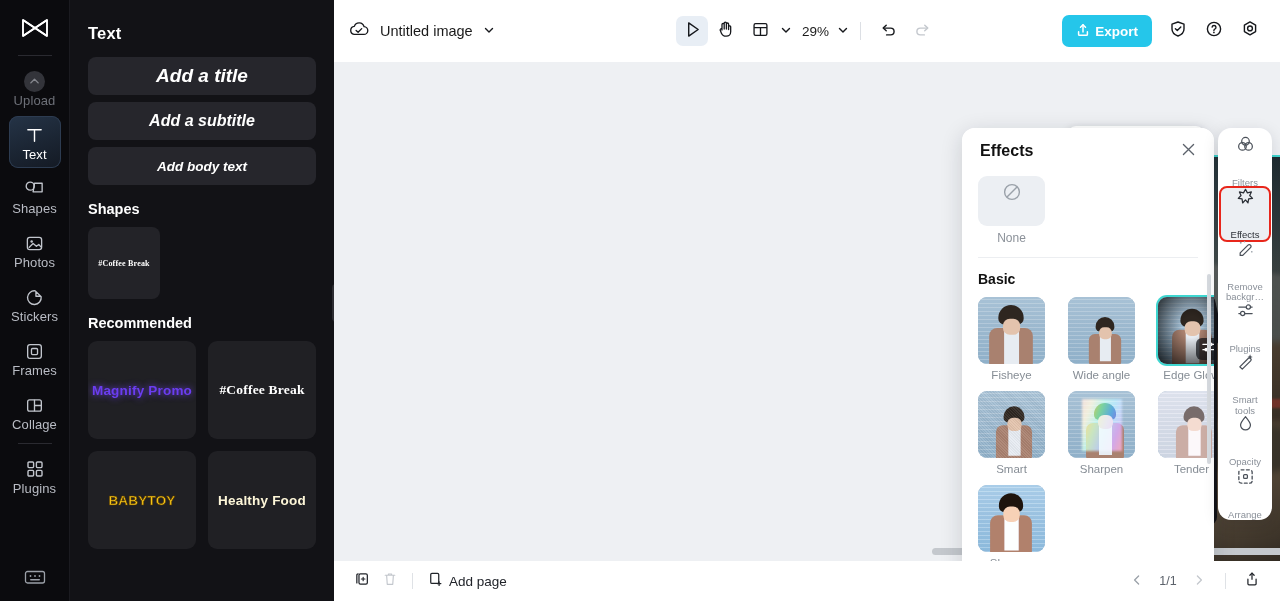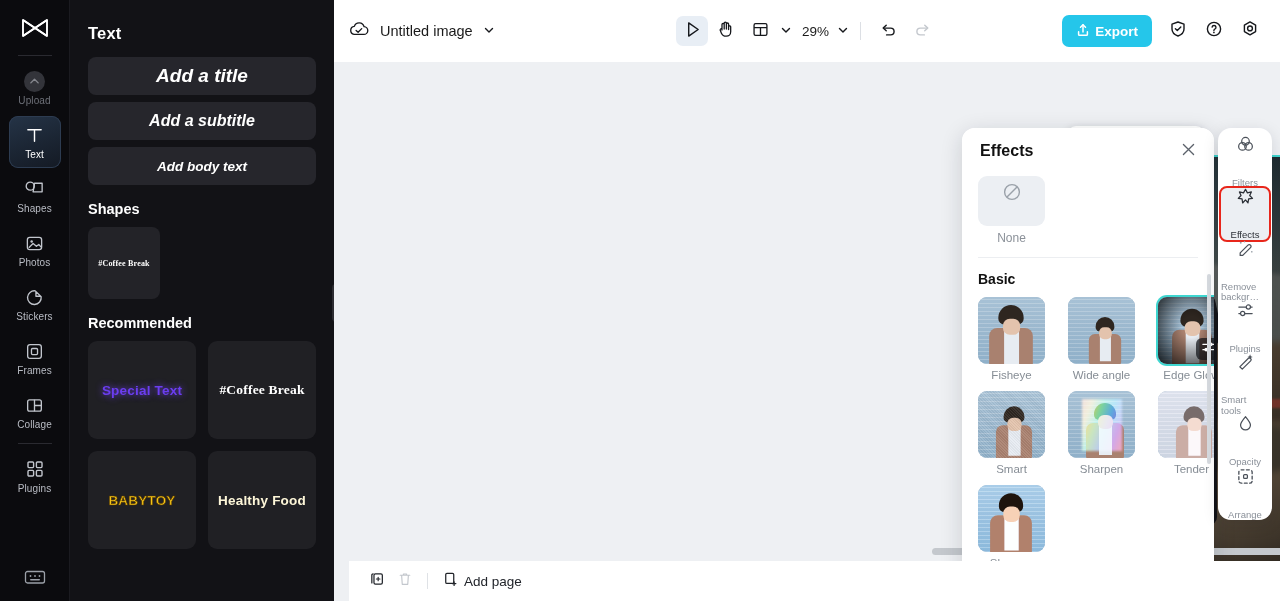--- a/index.html
+++ b/index.html
@@ -24,21 +24,21 @@
   .rail-logo { width: 42px; height: 40px; display:flex; align-items:center; justify-content:center; margin-bottom: 4px; }
   .rail-sep { width: 34px; height: 1px; background: #2a2a30; margin: 3px 0 6px; }
   .rail-item {
     width: 52px; height: 52px;
     display: flex; flex-direction: column; align-items: center; justify-content: center;
     border-radius: 9px; margin-bottom: 2px;
     cursor: pointer;
   }
   .rail-item .ri-ico { height: 22px; display:flex; align-items:center; justify-content:center; }
   .rail-item .ri-lab {
-    font-size: 10px; color: #b9bcc4; margin-top: 3px; line-height: 11px; letter-spacing: .1px;
+    font-size: 13px; color: #b9bcc4; margin-top: 3px; line-height: 11px; letter-spacing: .1px;
   }
   .rail-item.dim .ri-lab { color: #6d7078; }
   .rail-item.dim svg { opacity: .55; }
   .rail-item.active {
     background: linear-gradient(160deg,#253447 0%,#1b2533 55%,#141a24 100%);
     box-shadow: inset 0 0 0 1px #2d3c51;
   }
   .rail-item.active .ri-lab { color: #ffffff; }
   .rail-upload-circle {
     width:21px;height:21px;border-radius:50%;background:#33343a;
@@ -224,29 +224,29 @@
   
   .tool-rail {
     position:absolute; right: 8px; top: 66px; width: 54px; height: 392px;
     background:#fff; border-radius: 13px; box-shadow: 0 4px 16px rgba(20,25,35,.13);
     z-index: 16; display:flex; flex-direction:column; align-items:center; padding-top: 8px;
   }
   .tool-item {
     width: 48px; min-height: 48px; display:flex; flex-direction:column; align-items:center;
     justify-content:center; border-radius: 9px; cursor:pointer; padding: 4px 0; margin-bottom: 1px;
   }
-  .tool-item .tl-lab { font-size: 9.5px; color:#8a9099; margin-top: 20px; line-height: 10.5px; }
+  .tool-item .tl-lab { font-size: 9.5px; color:#8a9099; margin-top: 20px; line-height: 10.5px; text-align:center; }
   .tool-item.active { background:#eceff3; }
   .tool-item.active .tl-lab { color:#2b2f36; }
   .tool-item.highlight { outline: 2.5px solid #e8261b; border-radius: 6px; }
 
   
   .bottombar {
     height: 40px; flex: 0 0 40px; background:#fff; display:flex; align-items:center;
-    padding: 8px 14px; position:relative; z-index: 6; margin-left: 15px;
+    padding: 8px 14px; position:relative; z-index: 6;
   }
   .bb-btn { width: 28px; height: 26px; display:flex; align-items:center; justify-content:center; border-radius:6px; cursor:pointer; }
   .bb-add { display:flex; align-items:center; gap: 6px; cursor:pointer; margin-left: 6px; }
   .bb-add-lab { font-size: 13.5px; color:#21242a; }
   .bb-right { margin-left:auto; display:flex; align-items:center; gap: 4px; }
   .bb-page { font-size: 12.5px; color:#5c626b; min-width: 26px; text-align:center; }
   .bb-div { width:1px; height:16px; background:#dfe2e6; margin: 0 8px; }
 </style>
 </head>
 <body>
@@ -375,21 +375,21 @@
     <button class="add-btn t3">Add body text</button>
 
     <div class="sec-title">Shapes</div>
     <div class="recent-card">
       <span class="mini">#Coffee Break</span>
     </div>
 
     <div class="sec-title">Recommended</div>
     <div class="rec-grid">
       <div class="rec-card">
-        <span class="lbl lbl-promo">Special Text</span>
+        <span class="lbl lbl-promo">Magnify Promo</span>
       </div>
       <div class="rec-card">
         <span class="lbl lbl-coffee">#Coffee Break</span>
       </div>
       <div class="rec-card">
         <span class="lbl lbl-baby">BABYTOY</span>
       </div>
       <div class="rec-card">
         <span class="lbl lbl-healthy">Healthy Food</span>
       </div>
@@ -843,16 +843,43 @@
       <div class="bb-add">
         <span>
           <svg width="16" height="16" viewBox="0 0 18 18">
               <rect x="4.2" y="2.6" width="9" height="11.4" rx="1.4" fill="none" stroke="#21242a" stroke-width="1.4"></rect>
               <path d="M13.6 12.2 V16.2 M11.6 14.2 H15.6" fill="none" stroke="#21242a" stroke-width="1.4" stroke-linecap="round"></path>
             </svg>
         </span>
         <span class="bb-add-lab">Add page</span>
       </div>
 
+      <div class="bb-right">
+        <div class="bb-btn">
+          <span>
+            <svg width="12" height="12" viewBox="0 0 12 12">
+                <path d="M7.6 2 L3.6 6 L7.6 10" fill="none" stroke="#9aa0a8" stroke-width="1.3" stroke-linecap="round" stroke-linejoin="round"></path>
+              </svg>
+          </span>
+        </div>
+        <span class="bb-page">1/1</span>
+        <div class="bb-btn">
+          <span>
+            <svg width="12" height="12" viewBox="0 0 12 12">
+                <path d="M4.4 2 L8.4 6 L4.4 10" fill="none" stroke="#c3c7cd" stroke-width="1.3" stroke-linecap="round" stroke-linejoin="round"></path>
+              </svg>
+          </span>
+        </div>
+        <span class="bb-div"></span>
+        <div class="bb-btn">
+          <span>
+            <svg width="16" height="16" viewBox="0 0 18 18">
+                <path d="M9 2.4 V9.4" fill="none" stroke="#21242a" stroke-width="1.4" stroke-linecap="round"></path>
+                <path d="M6.6 4.8 L9 2.4 L11.4 4.8" fill="none" stroke="#21242a" stroke-width="1.4" stroke-linecap="round" stroke-linejoin="round"></path>
+                <path d="M4.4 9.2 V14.4 a1.2 1.2 0 0 0 1.2 1.2 h6.8 a1.2 1.2 0 0 0 1.2-1.2 V9.2" fill="none" stroke="#21242a" stroke-width="1.4" stroke-linecap="round"></path>
+              </svg>
+          </span>
+        </div>
+      </div>
     </div>
 
   </div>
 </div>
 
 </body></html>

